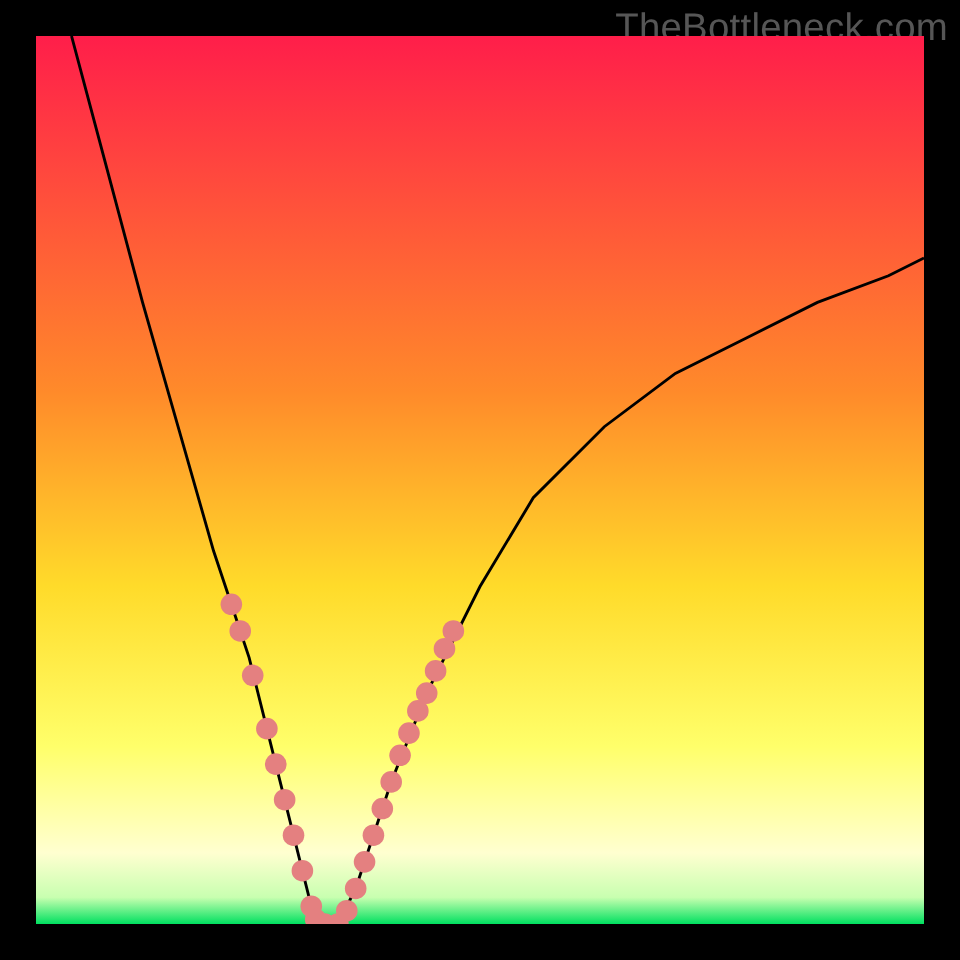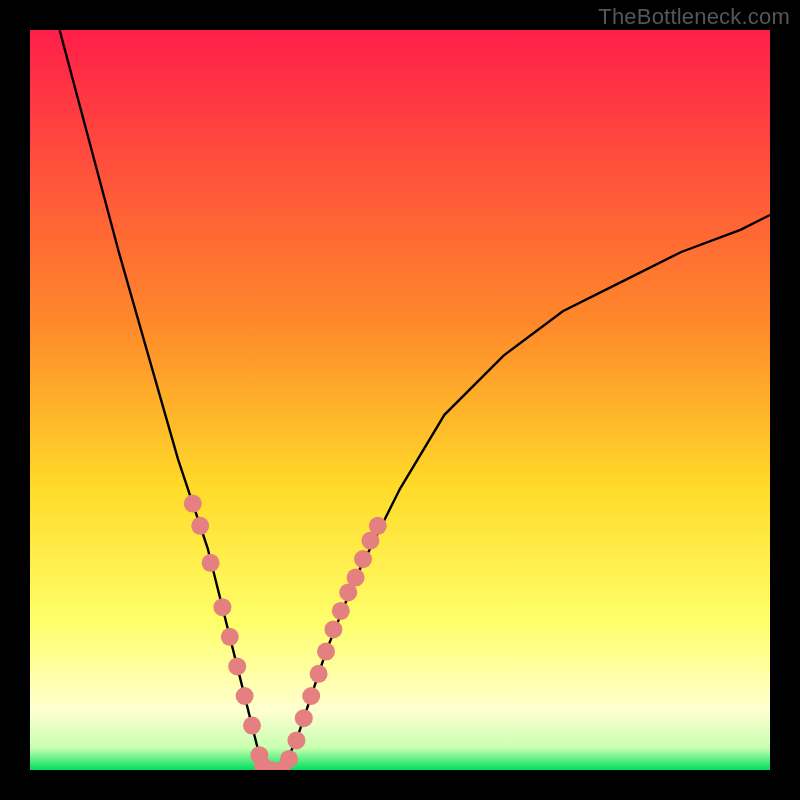--- a/index.html
+++ b/index.html
@@ -21,21 +21,21 @@
     left: 30px;
     top: 30px;
     width: 740px;
     height: 740px;
   }
   .watermark {
     position: absolute;
     top: 4px;
     right: 10px;
     font-family: Arial, Helvetica, sans-serif;
-    font-size: 22px;
+    font-size: 32px;
     color: #565656;
     letter-spacing: 0.2px;
     font-weight: 500;
   }
   svg { display: block; }
 </style>
 </head>
 <body>
 
 <div class="container">

